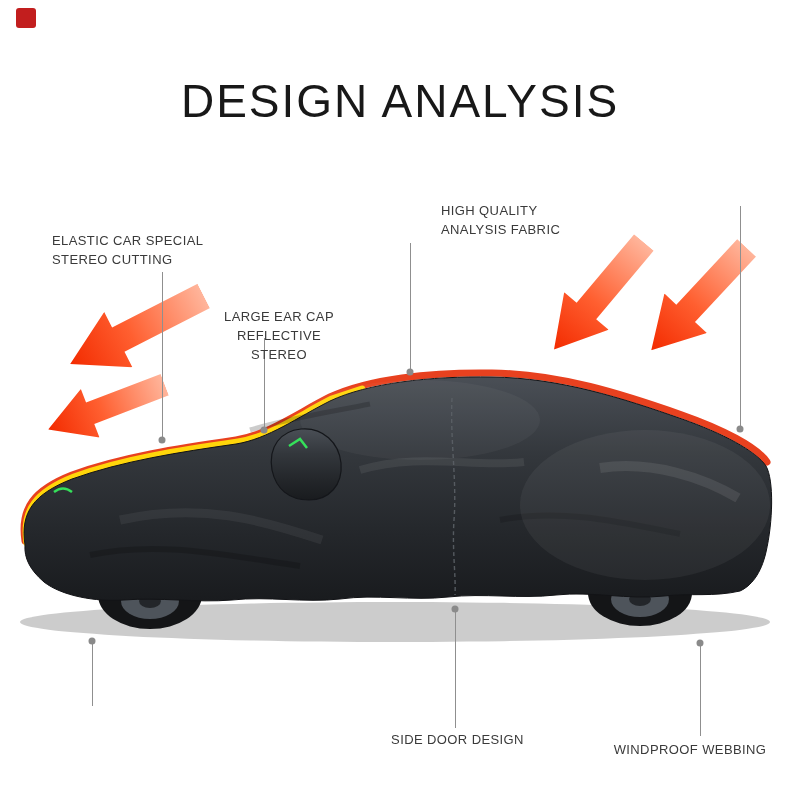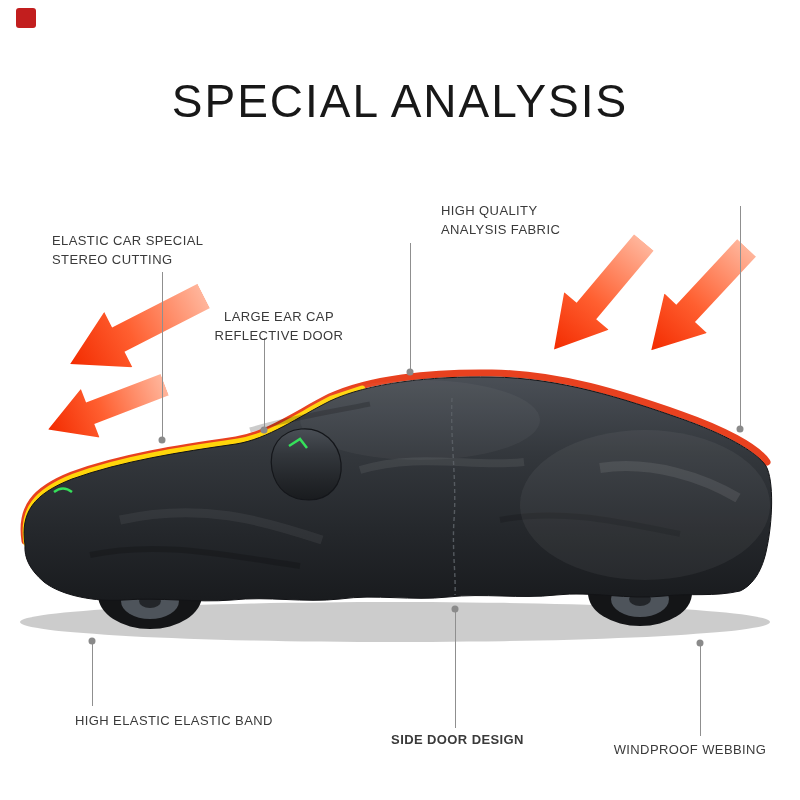--- a/index.html
+++ b/index.html
@@ -44,21 +44,21 @@
 
   svg.car{position:absolute;inset:0;}
 </style>
 </head>
 <body>
 
 <div class="stage">
 
   <div class="logo-mark"></div>
 
-  <h1 class="page-title">SPECIAL ANALYSIS</h1>
+  <h1 class="page-title">DESIGN ANALYSIS</h1>
 
   <svg class="car" viewBox="0 0 800 800">
     <defs>
       <linearGradient id="bodyGrad" x1="0" y1="0" x2="0" y2="1">
         <stop offset="0" stop-color="#4a4f56"></stop>
         <stop offset="0.35" stop-color="#33373c"></stop>
         <stop offset="0.7" stop-color="#24272b"></stop>
         <stop offset="1" stop-color="#191b1e"></stop>
       </linearGradient>
     </defs>
@@ -147,34 +147,31 @@
   <div class="leader" style="left:700px;top:644px;height:92px;"></div>
   <div class="dot" style="left:700px;top:643px;"></div>
 
   <div class="callout" style="left:52px;top:232px;width:180px;">
     <div>ELASTIC CAR SPECIAL</div>
     <div>STEREO CUTTING</div>
   </div>
 
   <div class="callout center" style="left:210px;top:308px;width:138px;">
     <div>LARGE EAR CAP</div>
-    <div>REFLECTIVE DOOR</div>
+    <div>REFLECTIVE STEREO</div>
   </div>
 
   <div class="callout" style="left:408px;top:202px;width:170px;margin-left:33px;">
     <div>HIGH QUALITY</div>
     <div>ANALYSIS FABRIC</div>
   </div>
 
 
-  <div class="callout" style="left:75px;top:712px;width:240px;">
-    <div>HIGH ELASTIC ELASTIC BAND</div>
-  </div>
 
-  <div class="callout center" style="left:385px;top:731px;width:145px;font-weight:bold;">
+  <div class="callout center" style="left:385px;top:731px;width:145px;">
     <div>SIDE DOOR DESIGN</div>
   </div>
 
   <div class="callout center" style="left:605px;top:741px;width:170px;">
     <div>WINDPROOF WEBBING</div>
   </div>
 
 </div>
 
 </body></html>

